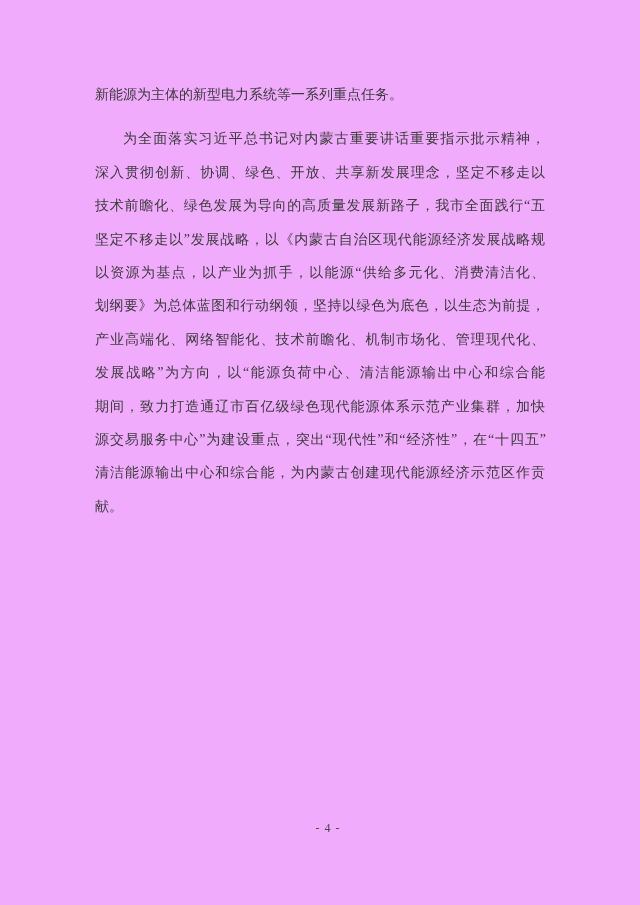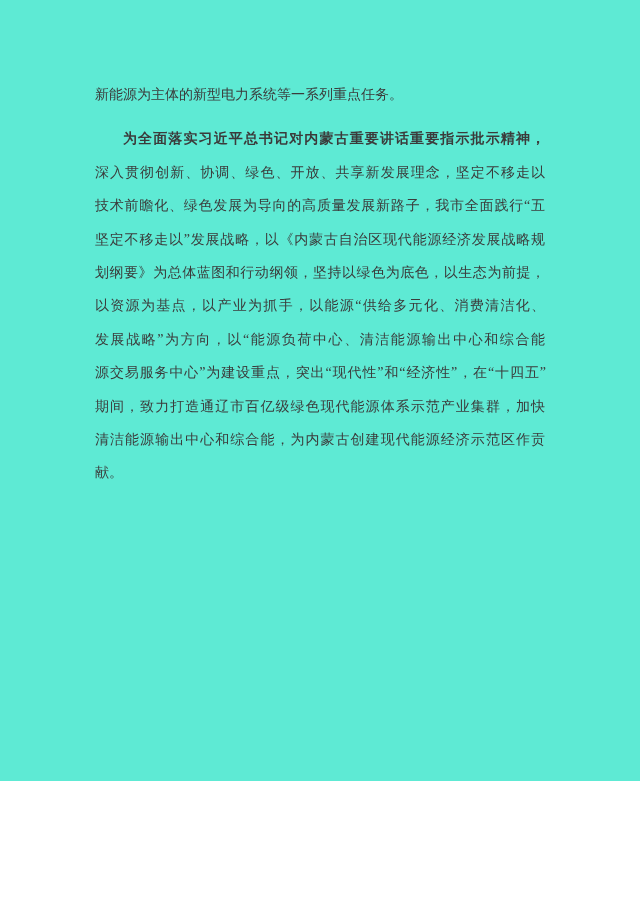--- a/index.html
+++ b/index.html
@@ -8,22 +8,22 @@
   }
   body {
     width: 640px;
     height: 905px;
     background: #ffffff;
     font-family: "Liberation Serif", "DejaVu Serif", serif;
   }
   .page {
     position: relative;
     width: 640px;
-    height: 781px;
-    background: #5eead4;
+    height: 905px;
+    background: #f0abfc;
     overflow: hidden;
     color: #3b3b3b;
   }
   .textblock {
     position: absolute;
     left: 95px;
     top: 78px;
     width: 450px;
   }
   .line {
@@ -35,21 +35,20 @@
   }
   .line.end {
     text-align: left;
     text-align-last: left;
   }
   .line.indent {
     text-indent: 2em;
   }
   .line.para-start {
     margin-top: 11px;
-    font-weight: bold;
   }
   .line.tight {
     letter-spacing: -1px;
   }
   .page-number {
     position: absolute;
     left: 8px;
     top: 820px;
     width: 640px;
     text-align: center;
@@ -62,22 +61,23 @@
 </head>
 <body>
 
 <div class="page">
   <div class="textblock">
     <div class="line end">新能源为主体的新型电力系统等一系列重点任务。</div>
     <div class="line indent para-start">为全面落实习近平总书记对内蒙古重要讲话重要指示批示精神，</div>
     <div class="line">深入贯彻创新、协调、绿色、开放、共享新发展理念，坚定不移走以</div>
     <div class="line">技术前瞻化、绿色发展为导向的高质量发展新路子，我市全面践行“五</div>
     <div class="line">坚定不移走以”发展战略，以《内蒙古自治区现代能源经济发展战略规</div>
+    <div class="line">以资源为基点，以产业为抓手，以能源“供给多元化、消费清洁化、</div>
     <div class="line">划纲要》为总体蓝图和行动纲领，坚持以绿色为底色，以生态为前提，</div>
-    <div class="line">以资源为基点，以产业为抓手，以能源“供给多元化、消费清洁化、</div>
+    <div class="line">产业高端化、网络智能化、技术前瞻化、机制市场化、管理现代化、</div>
     <div class="line">发展战略”为方向，以“能源负荷中心、清洁能源输出中心和综合能</div>
+    <div class="line">期间，致力打造通辽市百亿级绿色现代能源体系示范产业集群，加快</div>
     <div class="line tight">源交易服务中心”为建设重点，突出“现代性”和“经济性”，在“十四五”</div>
-    <div class="line">期间，致力打造通辽市百亿级绿色现代能源体系示范产业集群，加快</div>
     <div class="line">清洁能源输出中心和综合能，为内蒙古创建现代能源经济示范区作贡</div>
     <div class="line end">献。</div>
   </div>
   <div class="page-number">- 4 -</div>
 </div>
 
 </body></html>

